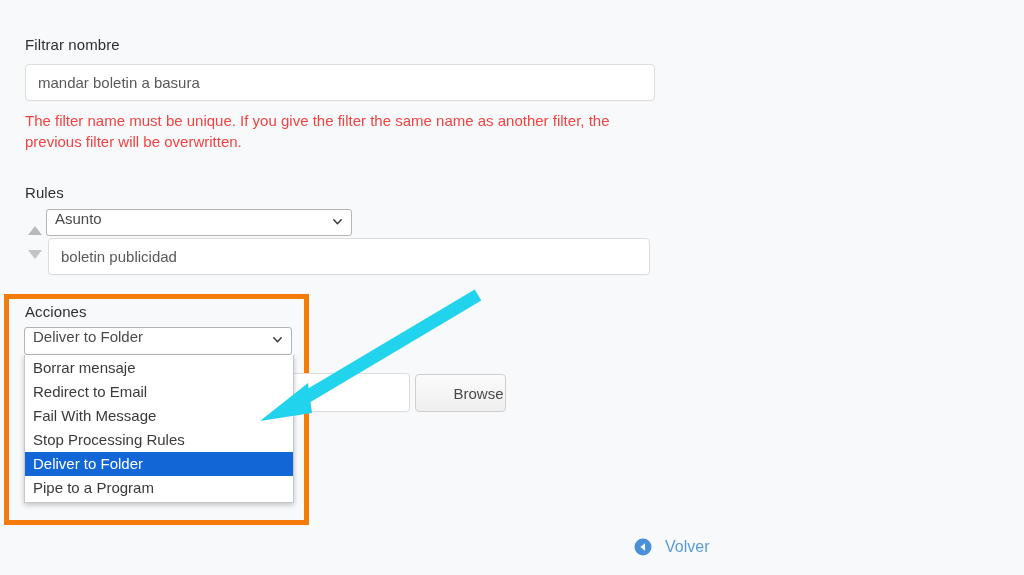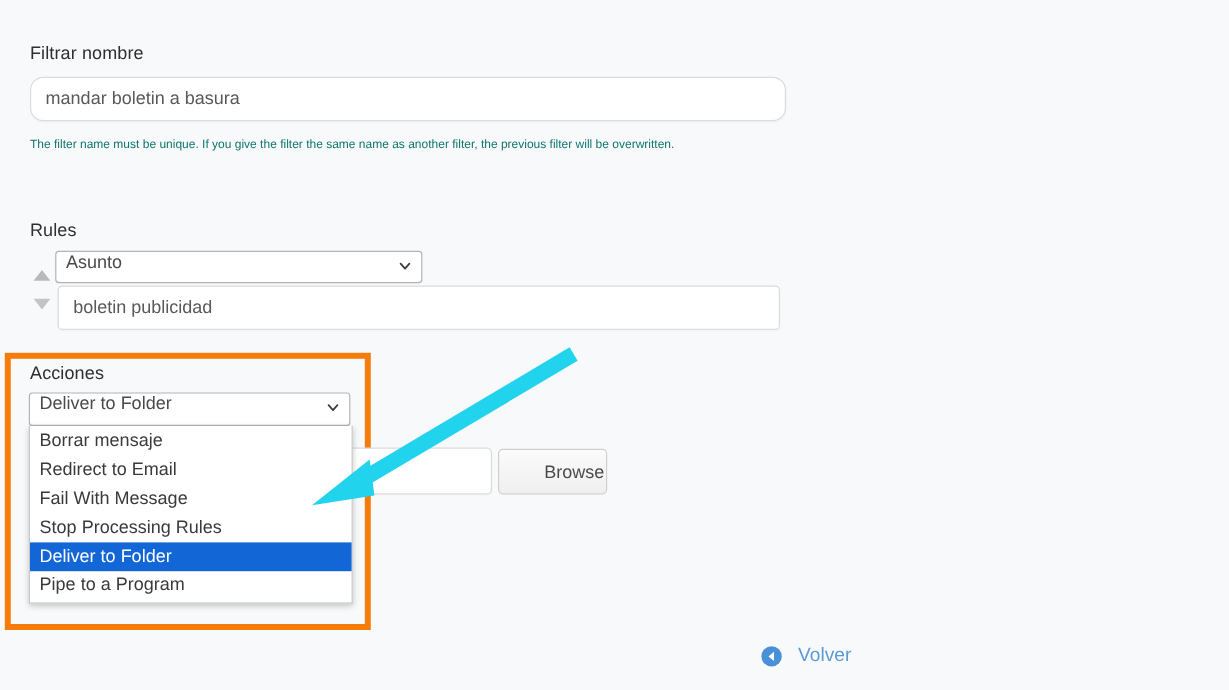--- a/index.html
+++ b/index.html
@@ -63,29 +63,29 @@
     position: absolute;
     right: 8px;
     top: 50%;
     width: 11px;
     height: 11px;
     margin-top: -7px;
   }
   .sel .chev svg { display: block; }
 
   .help-text {
-    color: #0f766e;
-    font-size: 10px;
+    color: #ef4444;
+    font-size: 15px;
     line-height: 21px;
     width: 625px;
   }
 
   
   #filter-name-label { position:absolute; left:25px;  top:36px; }
-  #filter-name-input { position:absolute; left:25px;  top:64px;  width:630px; height:37px;border-radius:11px; }
+  #filter-name-input { position:absolute; left:25px;  top:64px;  width:630px; height:37px; }
   #filter-name-help  { position:absolute; left:25px;  top:110px; }
 
   #rules-label       { position:absolute; left:25px;  top:184px; }
 
   #rule-sort-up      { position:absolute; left:26px;  top:222px; width:18px; height:12px; }
   #rule-sort-down    { position:absolute; left:26px;  top:246px; width:18px; height:12px; }
 
   #rule-field-select { position:absolute; left:46px;  top:209px; width:306px; height:27px; }
   #rule-op-select    { position:absolute; left:355px; top:209px; width:300px; height:27px; }
   #rule-value-input  { position:absolute; left:48px;  top:238px; width:602px; height:37px; }

